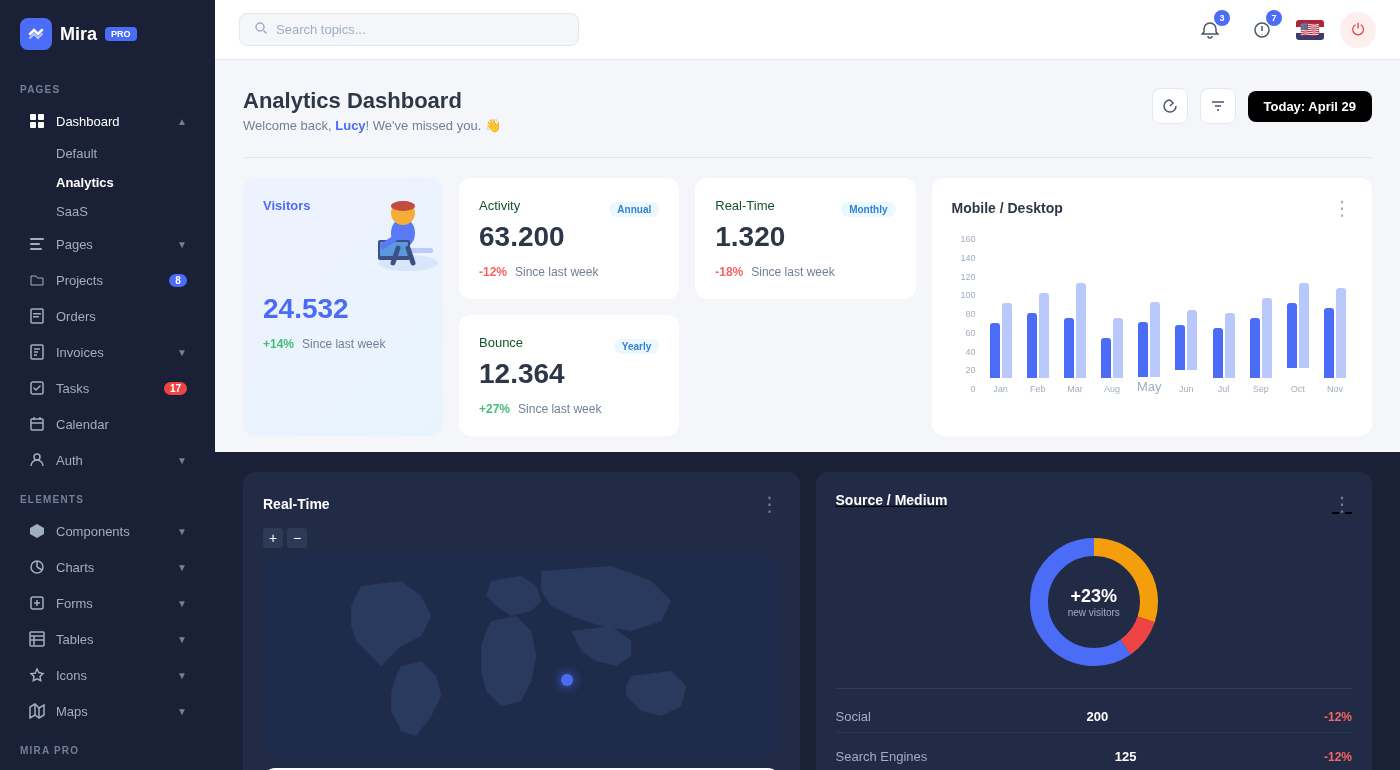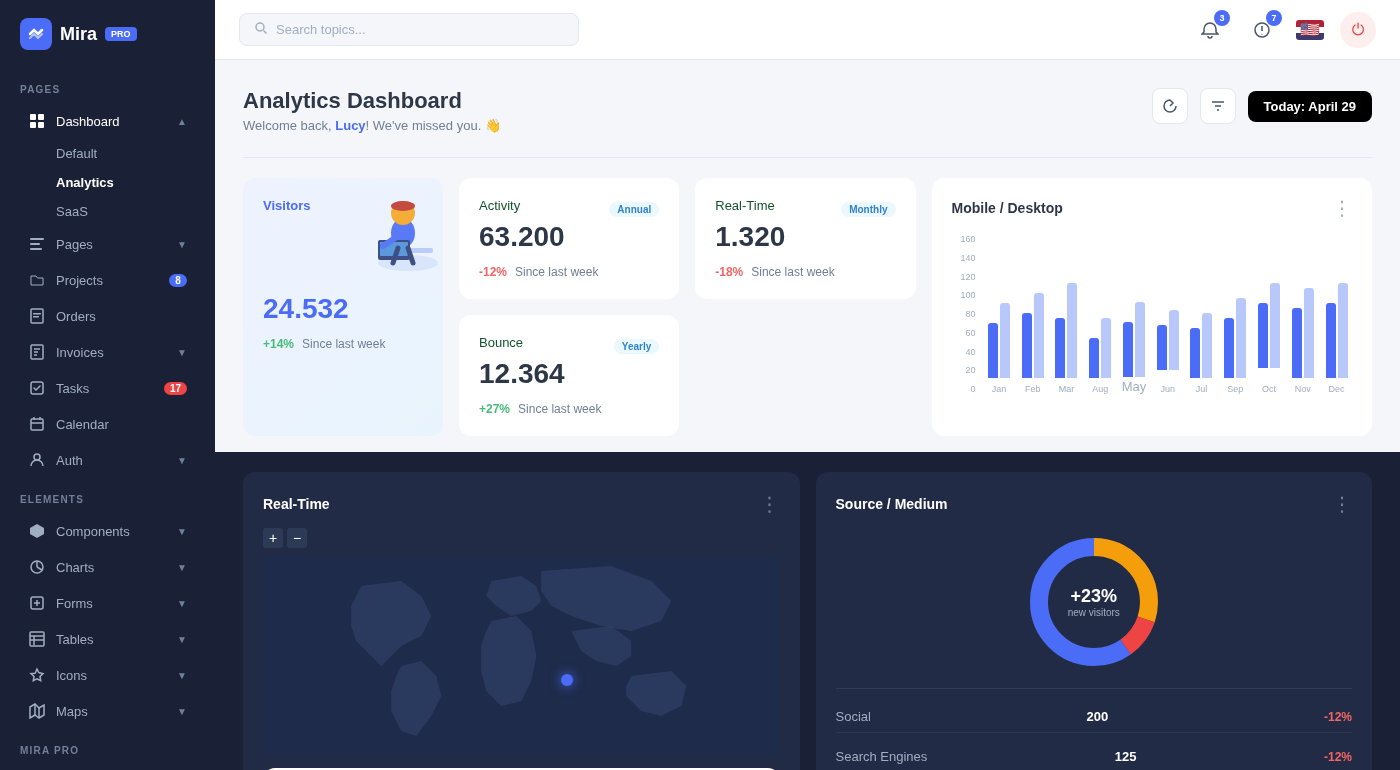--- a/index.html
+++ b/index.html
@@ -745,27 +745,20 @@
                   </div>
                   <div style="font-size: 9px; color: rgb(160, 174, 192); margin-top: 4px;">Oct</div>
                 </div>
                 <div style="display: flex; flex-direction: column; align-items: center; gap: 2px; flex: 1 1 0%;">
                   <div style="display: flex; align-items: flex-end; gap: 2px; height: 160px;">
                     <div style="width: 10px; height: 70px; background: rgb(74, 108, 247); border-radius: 3px 3px 0px 0px;"></div>
                     <div style="width: 10px; height: 90px; background: rgb(184, 200, 250); border-radius: 3px 3px 0px 0px;"></div>
                   </div>
                   <div style="font-size: 9px; color: rgb(160, 174, 192); margin-top: 4px;">Nov</div>
                 </div>
-                <div style="display: flex; flex-direction: column; align-items: center; gap: 2px; flex: 1 1 0%;">
-                  <div style="display: flex; align-items: flex-end; gap: 2px; height: 160px;">
-                    <div style="width: 10px; height: 75px; background: rgb(74, 108, 247); border-radius: 3px 3px 0px 0px;"></div>
-                    <div style="width: 10px; height: 95px; background: rgb(184, 200, 250); border-radius: 3px 3px 0px 0px;"></div>
-                  </div>
-                  <div style="font-size: 9px; color: rgb(160, 174, 192); margin-top: 4px;">Dec</div>
-                </div>
               </div>
           </div>
         </div>
 
         <div class="stat-card">
           <div style="display:flex;justify-content:space-between;align-items:center;">
             <div class="stat-label">Real-Time</div>
             <span class="stat-badge monthly">Monthly</span>
           </div>
           <div class="stat-value">1.320</div>
@@ -834,21 +827,21 @@
             
             
             
             
             
             
           </div>
         </div>
 
         <div class="dark-card">
-          <div style="display:flex;justify-content:space-between;align-items:center;margin-bottom:16px;">
+          <div style="display:flex;justify-content:space-between;align-items:flex-start;margin-bottom:16px;text-decoration:underline;">
             <span class="dark-card-title">Source / Medium</span>
             <span class="dark-more-btn">⋮</span>
           </div>
 
           <div style="display:flex;align-items:center;justify-content:center;margin-bottom:16px;">
             <div style="position:relative;width:140px;height:140px;">
               <svg width="140" height="140" viewBox="0 0 140 140">
 
                 <circle cx="70" cy="70" r="55" fill="none" stroke="#2d3a56" stroke-width="18"></circle>
 

